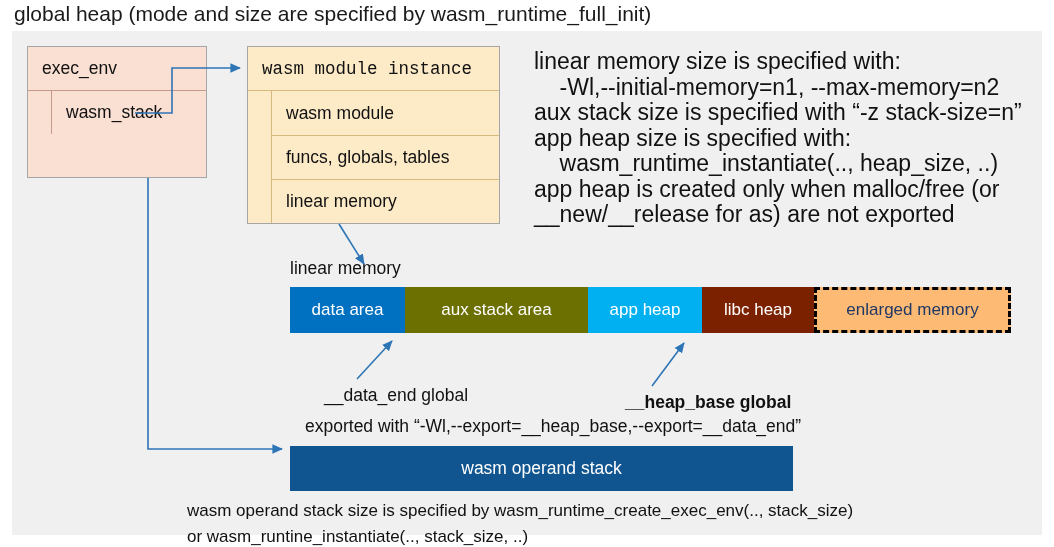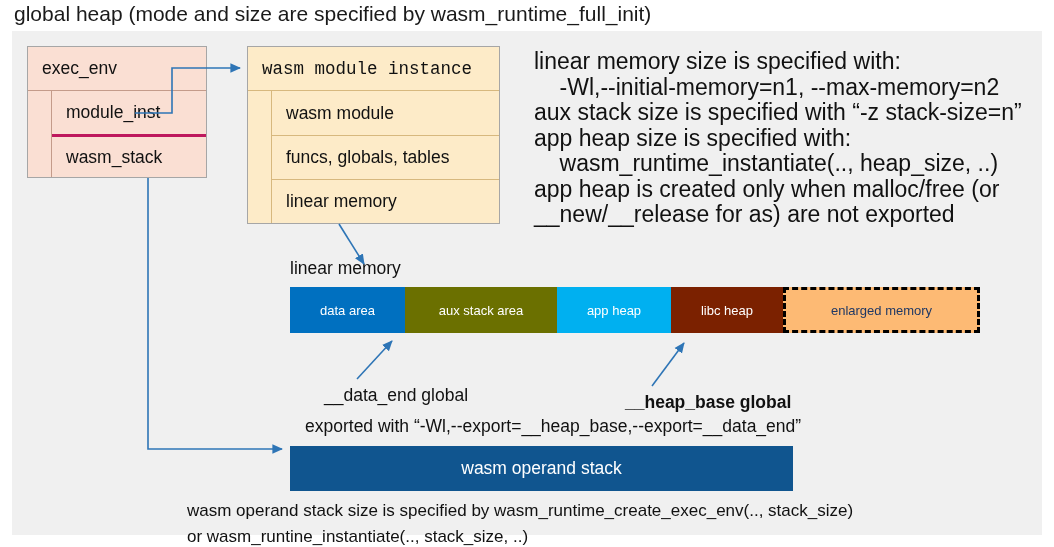--- a/index.html
+++ b/index.html
@@ -142,21 +142,21 @@
     top: 256px;
     height: 46px;
     display: flex;
     flex-direction: row;
     align-items: stretch;
   }
   .mem-seg {
     display: flex;
     align-items: center;
     justify-content: center;
-    font-size: 13px;
+    font-size: 17px;
     color: #ffffff;
     box-sizing: border-box;
     white-space: nowrap;
   }
   .mem-seg.enlarged {
     color: #1f3864;
     background: #fdba74;
     border: 3px dashed #000000;
   }
 
@@ -211,21 +211,20 @@
 
 <div id="page-title">global heap (mode and size are specified by wasm_runtime_full_init)</div>
 
 <div id="canvas-panel">
 
   <div id="exec-env-box" class="struct-box">
     <div class="struct-header">exec_env</div>
     <div class="struct-body">
       <div class="struct-gutter"></div>
       <div class="struct-rows">
-        <div class="struct-row">module_inst</div>
         <div class="struct-row">wasm_stack</div>
       </div>
     </div>
   </div>
 
   <div id="module-instance-box" class="struct-box">
     <div class="struct-header">wasm module instance</div>
     <div class="struct-body">
       <div class="struct-gutter"></div>
       <div class="struct-rows">
@@ -241,21 +240,21 @@
 aux stack size is specified with “-z stack-size=n”
 app heap size is specified with:
     wasm_runtime_instantiate(.., heap_size, ..)
 app heap is created only when malloc/free (or
 __new/__release for as) are not exported</div>
 
   <div id="linear-memory-label">linear memory</div>
 
   <div id="memory-bar">
       <div class="mem-seg" style="width: 115px; background: rgb(0, 112, 192);">data area</div>
-      <div class="mem-seg" style="width: 152px; background: rgb(107, 112, 0);">aux stack area</div>
+      <div class="mem-seg" style="width: 183px; background: rgb(107, 112, 0);">aux stack area</div>
       <div class="mem-seg" style="width: 114px; background: rgb(0, 176, 240);">app heap</div>
       <div class="mem-seg" style="width: 112px; background: rgb(123, 33, 0);">libc heap</div>
       <div class="mem-seg enlarged" style="width: 197px;">enlarged memory</div>
     </div>
 
   <div id="data-end-label" class="callout">__data_end global</div>
   <div id="heap-base-label" class="callout">__heap_base global</div>
   <div id="exported-with-label" class="callout">exported with “-Wl,--export=__heap_base,--export=__data_end”</div>
 
   <div id="operand-stack-bar">wasm operand stack</div>

